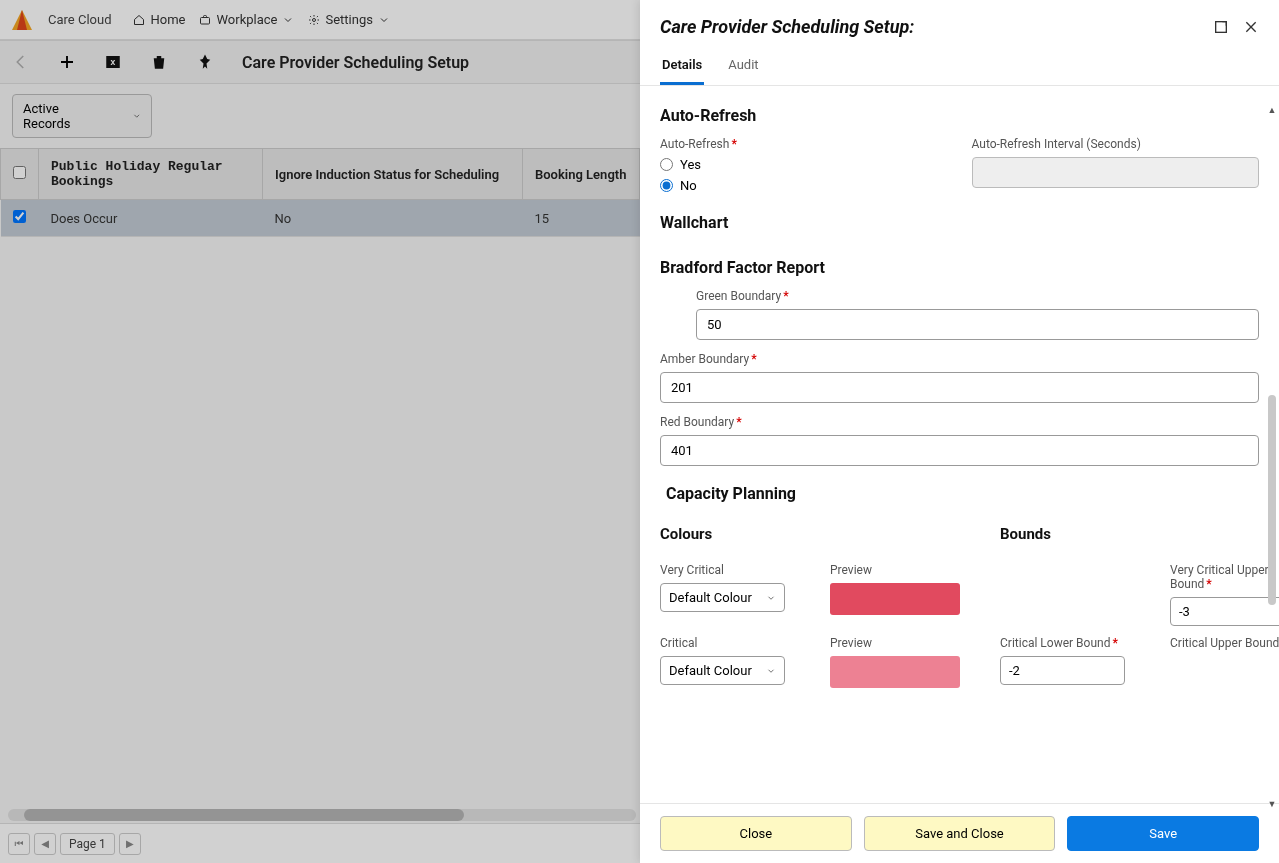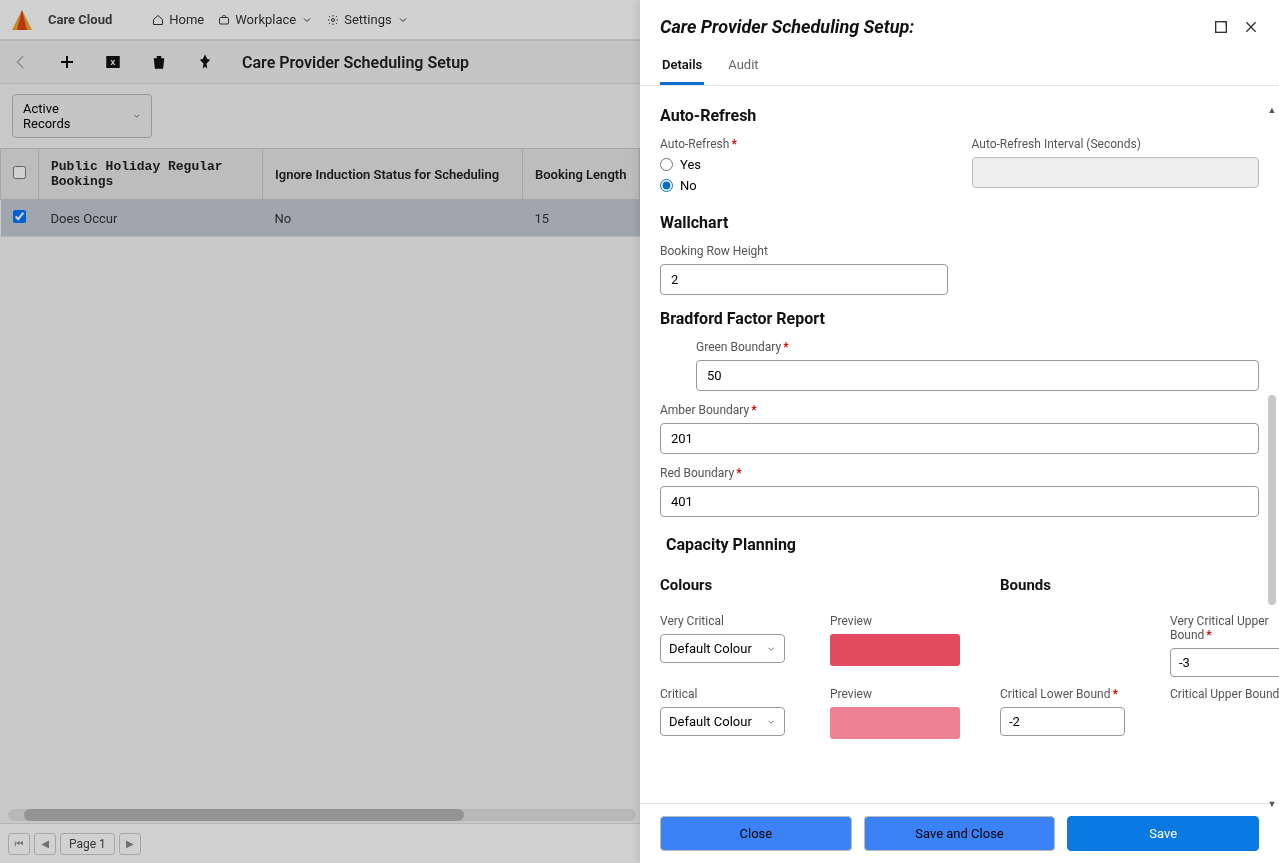--- a/index.html
+++ b/index.html
@@ -5,21 +5,21 @@
 * { box-sizing: border-box; margin: 0; padding: 0; font-family: -apple-system, BlinkMacSystemFont, "Segoe UI", Roboto, Arial, sans-serif; }
 body { width: 1279px; height: 863px; overflow: hidden; background: #fff; position: relative; }
 
 
 .backdrop { position: absolute; left: 0; top: 0; width: 640px; height: 863px; background: #f5f5f5; filter: brightness(0.82); }
 
 
 .topnav { height: 40px; background: #fff; display: flex; align-items: center; padding: 0 10px; gap: 14px; font-size: 13px; color: #333; border-bottom: 1px solid #e0e0e0;}
 .logo { width: 24px; height: 24px; }
 .logo svg { width: 24px; height: 24px; }
-.brand { font-weight: 700; color: #444; margin-right: 26px; }
+.brand { font-weight: 400; color: #444; margin-right: 8px; }
 .navitem { display: flex; align-items: center; gap: 5px; cursor: pointer; }
 .chev { width: 12px; height: 12px; }
 
 
 .toolbar { height: 44px; background: #f0f0f0; display: flex; align-items: center; padding: 0 12px; gap: 28px; border-top:1px solid #ddd; border-bottom: 1px solid #ddd;}
 .tbicon { width: 18px; height: 18px; cursor: pointer; color:#333; }
 .backarrow { opacity: 0.35; }
 .pagetitle { font-size: 16px; font-weight: 600; color: #222; }
 
 
@@ -68,21 +68,21 @@
 
 .select { width: 125px; border: 1px solid #999; border-radius: 4px; padding: 6px 8px; font-size: 13px; display: flex; justify-content: space-between; align-items: center; background:#fff; cursor:pointer;}
 
 .swatch { width: 130px; height: 32px; border-radius: 3px; }
 
 .capgrid { display: grid; grid-template-columns: 150px 150px 150px 130px; gap: 10px 20px; align-items: start; }
 .caphdr{ grid-column:1 / span 2;}
 .caphdr2{ grid-column:3 / span 2;}
 
 .panel-foot { border-top: 1px solid #e5e5e5; padding: 12px 20px; display: flex; gap: 12px; }
-.btn { flex: 1; padding: 9px 0; border-radius: 4px; font-size: 13px; text-align: center; cursor: pointer; border: 1px solid #bbb; background: #3b82f6; }
+.btn { flex: 1; padding: 9px 0; border-radius: 4px; font-size: 13px; text-align: center; cursor: pointer; border: 1px solid #bbb; background: #fef9c3; }
 .btn.primary { background: #0a7ae2; color: #fff; border-color: #0a7ae2; }
 
 
 .outscroll{position:absolute; right:0; top:105px; bottom:50px; width:14px;}
 .outscroll .up,.outscroll .dn{position:absolute; left:0; right:0; height:14px; font-size:9px; text-align:center; color:#555;}
 .outscroll .up{top:0;} .outscroll .dn{bottom:0;}
 .outscroll .track{position:absolute; top:290px; height:210px; left:3px; width:8px; background:#c8c8c8; border-radius:4px;}
 
 .smallinput{ width:125px; border:1px solid #999; border-radius:4px; padding:6px 8px; font-size:13px;}
 
@@ -222,24 +222,20 @@
           </div>
       </div>
       <div class="colh">
         <span class="field-label">Auto-Refresh Interval (Seconds)</span>
         <input class="input" disabled="" value="" style="">
       </div>
     </div>
 
     <div class="section-h">Wallchart</div>
     <div class="row">
-      <div class="colh">
-        <span class="field-label">Booking Row Height</span>
-        <input class="input" value="2" style="">
-      </div>
       <div class="colh"></div>
     </div>
 
     <div class="section-h">Bradford Factor Report</div>
     <div style="margin-bottom:12px;margin-left:36px;">
       <span class="field-label req">Green Boundary</span>
       <input class="input" value="50" style="">
     </div>
     <div style="margin-bottom:12px;">
       <span class="field-label req">Amber Boundary</span>

